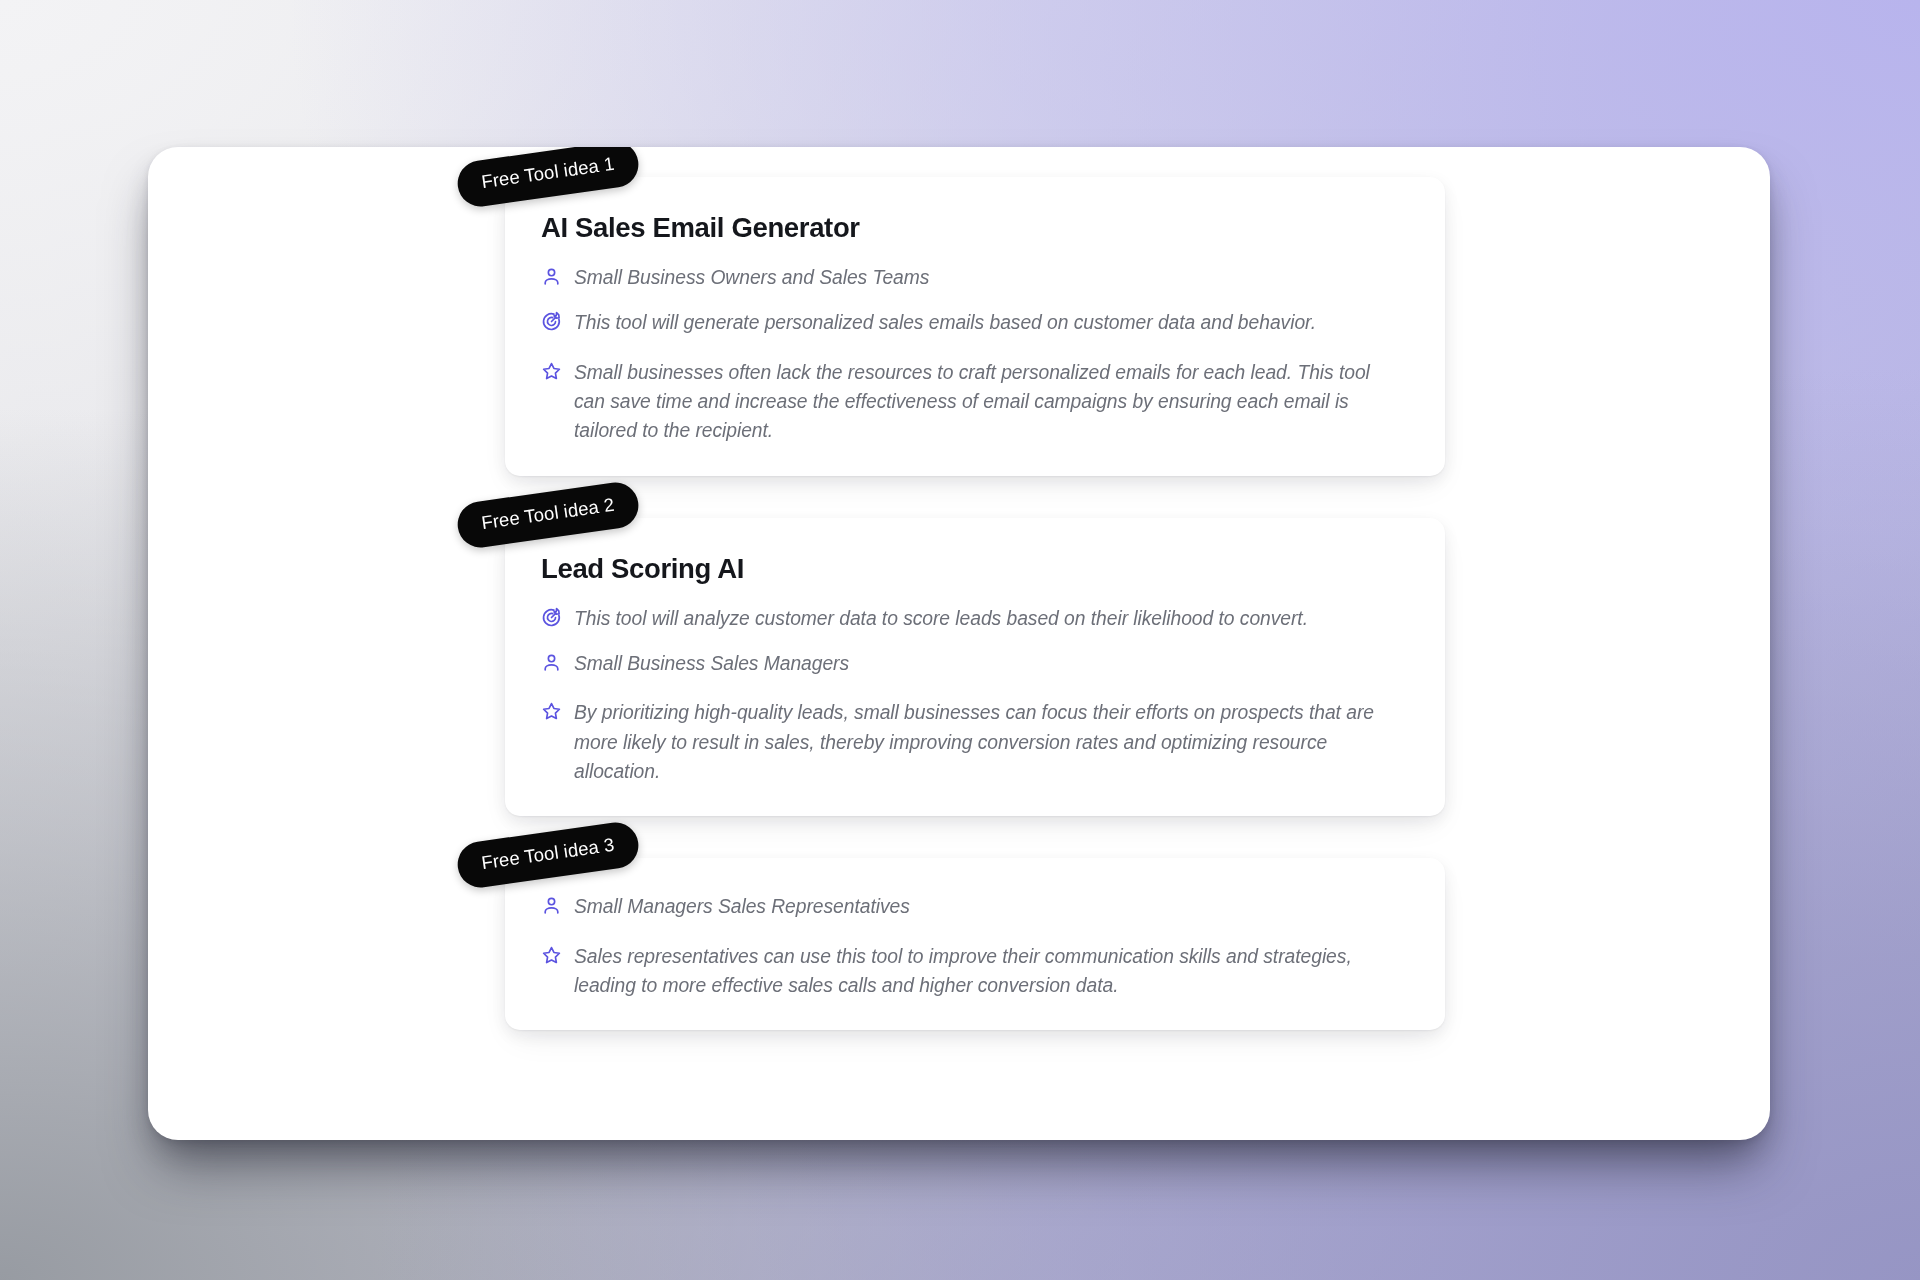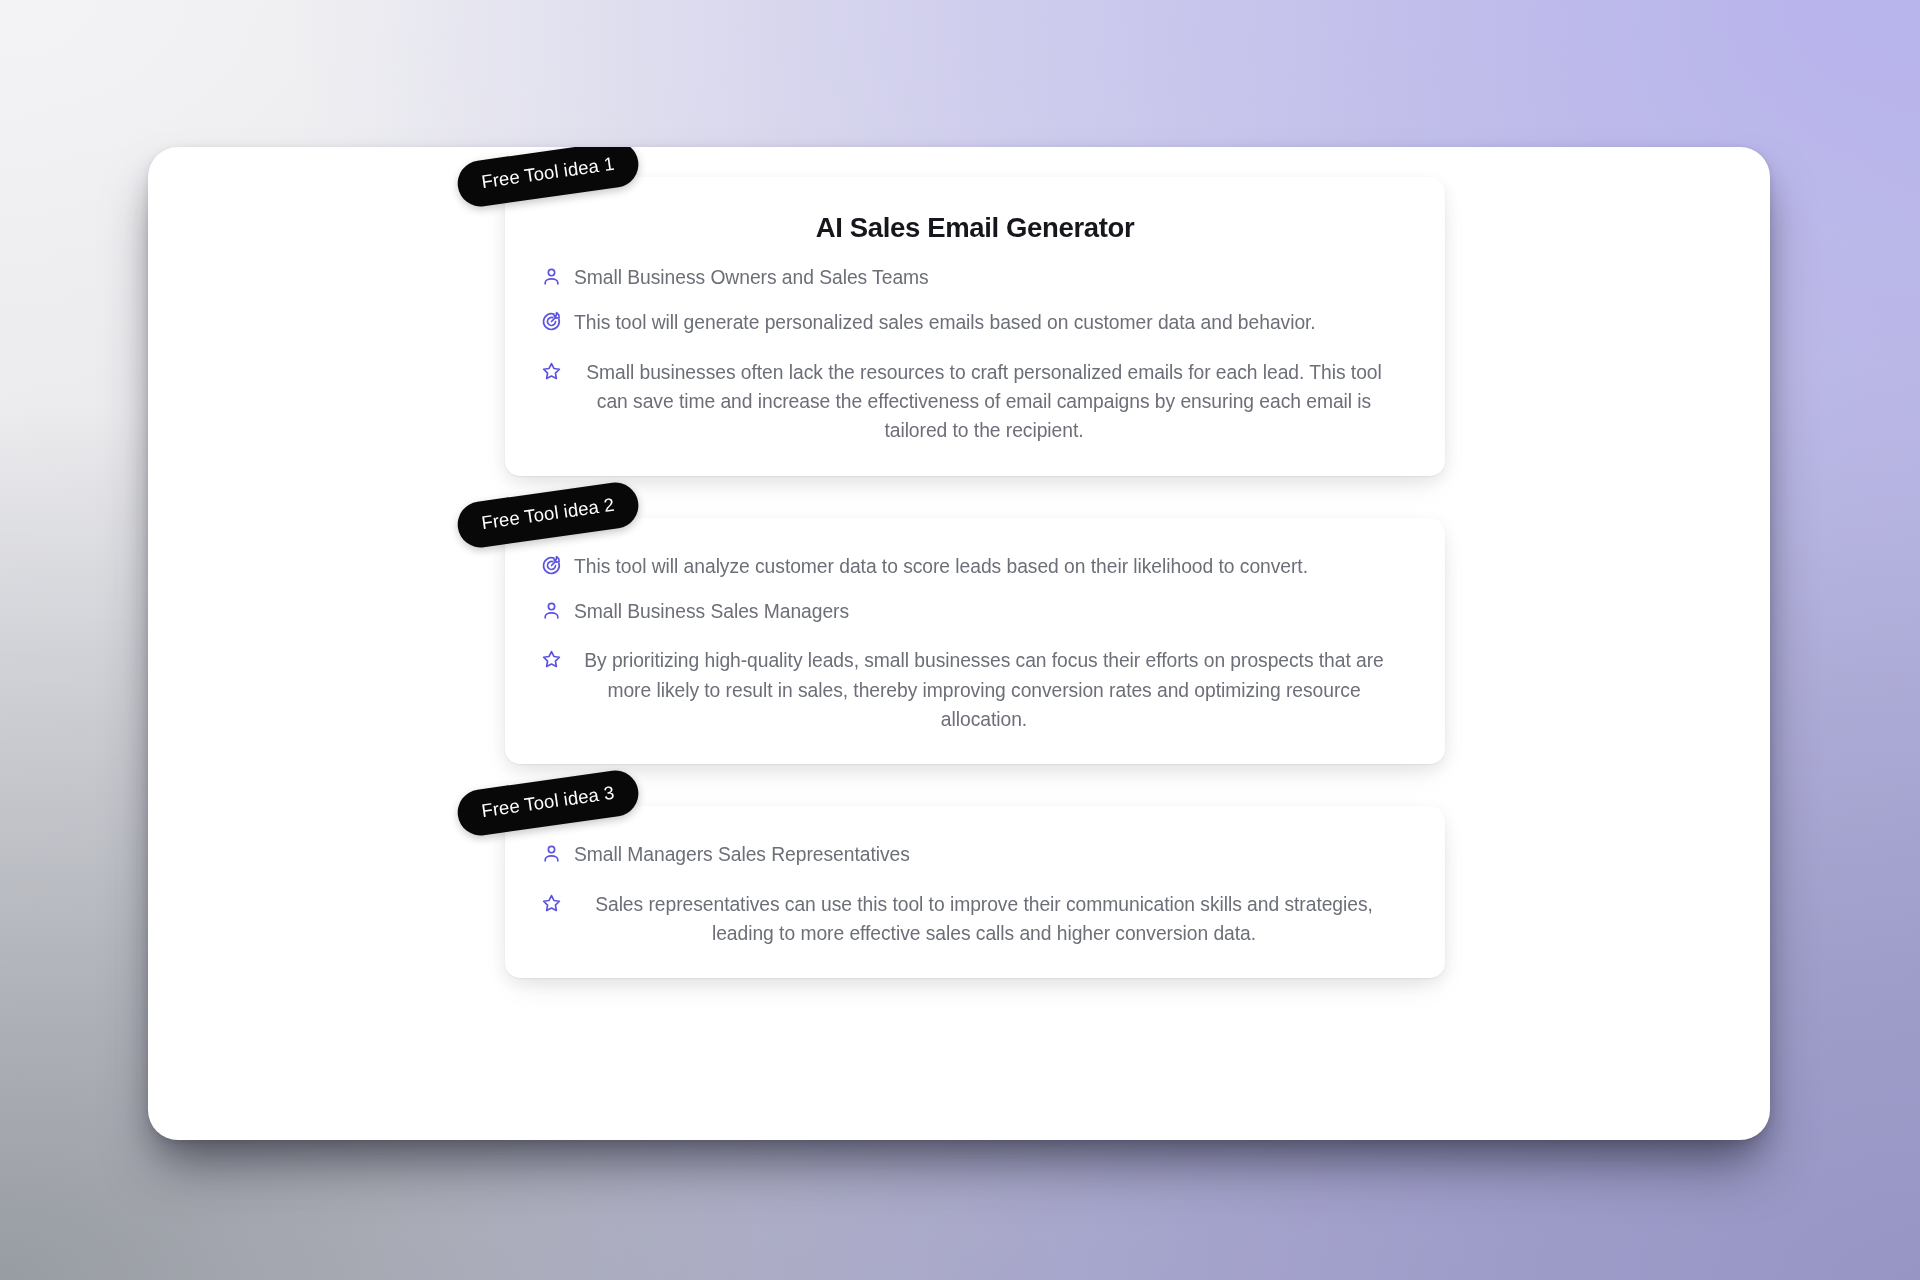--- a/index.html
+++ b/index.html
@@ -61,21 +61,20 @@
   .card-wrap:last-child { margin-bottom:0; }
 
   .card {
     background:#ffffff;
     border-radius:15px;
     box-shadow:
       0 1px 2px rgba(22,24,34,0.055),
       0 5px 16px rgba(22,24,34,0.075),
       0 14px 34px -10px rgba(22,24,34,0.085);
     padding:34px 36px 30px 36px;
-    text-align:center;
   }
 
   
   .badge {
     position:absolute;
     left:-48px;
     top:-26px;
     z-index:5;
     background:#080808;
     color:#ffffff;
@@ -99,20 +98,21 @@
     line-height:1.2;
     margin-bottom:19px;
   }
 
   
   .row {
     display:flex;
     align-items:flex-start;
     gap:12px;
     margin-bottom:16px;
+    font-style:italic;
   }
   .row:last-child { margin-bottom:0;margin-top:20px; }
 
   .row-icon {
     flex:0 0 auto;
     width:21px;
     height:21px;
     margin-top:3px;
     color:#5b53e0;
     display:block;
@@ -169,20 +169,21 @@
           </svg>
         </span>
         <span class="row-text">Small businesses often lack the resources to craft personalized emails for each lead. This tool can save time and increase the effectiveness of email campaigns by ensuring each email is tailored to the recipient.</span>
       </div>
     </div>
   </div>
 
   <div class="card-wrap">
     <div class="badge">Free Tool idea 2</div>
     <div class="card">
+      <div class="card-title">Lead Scoring AI</div>
 
       <div class="row">
         <span class="row-icon">
           <svg viewBox="0 0 24 24" fill="none" stroke="currentColor" stroke-width="1.9" stroke-linecap="round" stroke-linejoin="round">
             <path d="M20.4 9.2A9 9 0 1 1 14.8 3.6"></path>
             <path d="M16.6 12a4.6 4.6 0 1 1-3.2-4.4"></path>
             <path d="M12 12l5.1-5.1"></path>
             <path d="M14.6 4.4l2.5 2.5 3.3-.4-.4-3.3-2.5-2.5-.4 3.3z" transform="translate(0.3,1.2)"></path>
           </svg>
         </span>

